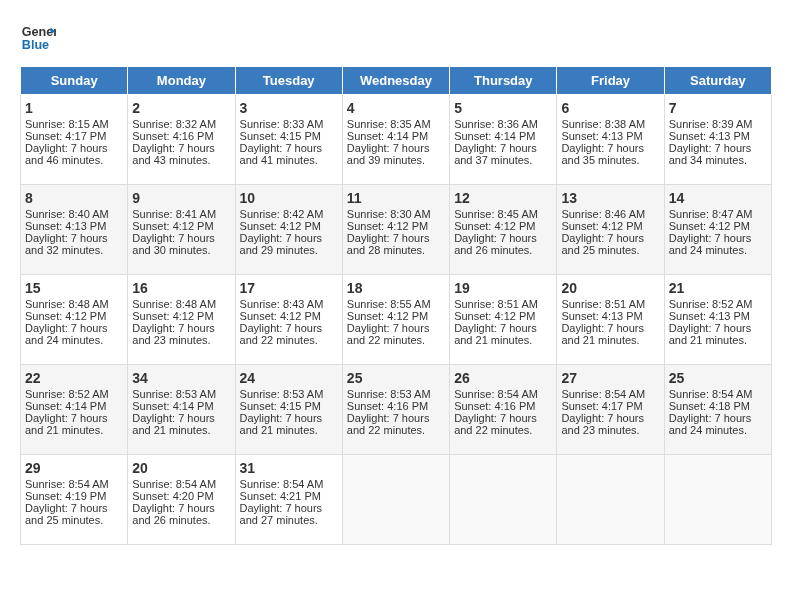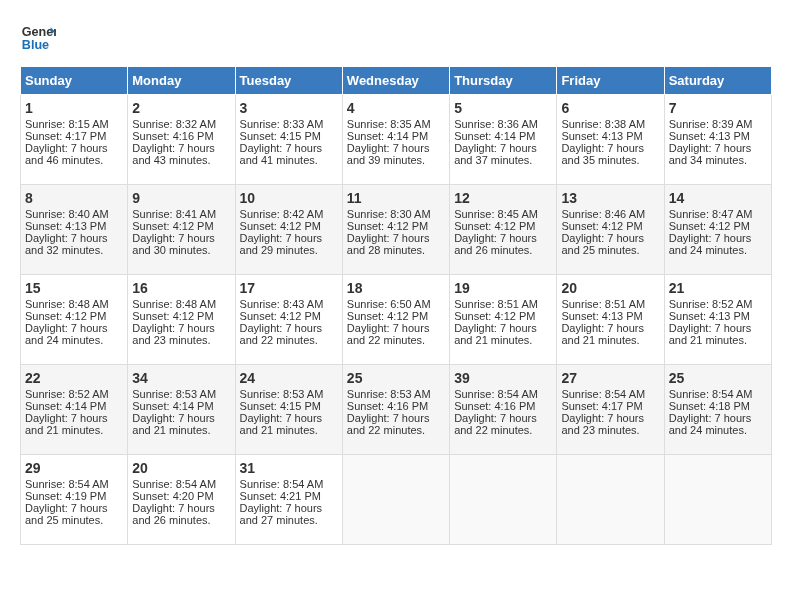--- a/index.html
+++ b/index.html
@@ -41,21 +41,21 @@
       width: 100%;
       border-collapse: collapse;
       table-layout: fixed;
     }
     th {
       background-color: #3a7abf;
       color: #fff;
       font-size: 13px;
       font-weight: bold;
       padding: 6px 4px;
-      text-align: left;
+      text-align: center;
       border: 1px solid #fff;
     }
     td {
       vertical-align: top;
       font-size: 11px;
       color: #333;
       padding: 5px 4px;
       border: 1px solid #ddd;
       background: #fff;
       height: 90px;
@@ -205,21 +205,21 @@
         <span>Daylight: 7 hours and 23 minutes.</span>
       </td>
         <td>
         <span class="day-num">17</span>
         <span>Sunrise: 8:43 AM</span><br>
         <span>Sunset: 4:12 PM</span><br>
         <span>Daylight: 7 hours and 22 minutes.</span>
       </td>
         <td>
         <span class="day-num">18</span>
-        <span>Sunrise: 6:50 AM</span><br>
+        <span>Sunrise: 8:55 AM</span><br>
         <span>Sunset: 4:12 PM</span><br>
         <span>Daylight: 7 hours and 22 minutes.</span>
       </td>
         <td>
         <span class="day-num">19</span>
         <span>Sunrise: 8:51 AM</span><br>
         <span>Sunset: 4:12 PM</span><br>
         <span>Daylight: 7 hours and 21 minutes.</span>
       </td>
         <td>
@@ -254,21 +254,21 @@
         <span>Sunset: 4:15 PM</span><br>
         <span>Daylight: 7 hours and 21 minutes.</span>
       </td>
         <td>
         <span class="day-num">25</span>
         <span>Sunrise: 8:53 AM</span><br>
         <span>Sunset: 4:16 PM</span><br>
         <span>Daylight: 7 hours and 22 minutes.</span>
       </td>
         <td>
-        <span class="day-num">39</span>
+        <span class="day-num">26</span>
         <span>Sunrise: 8:54 AM</span><br>
         <span>Sunset: 4:16 PM</span><br>
         <span>Daylight: 7 hours and 22 minutes.</span>
       </td>
         <td>
         <span class="day-num">27</span>
         <span>Sunrise: 8:54 AM</span><br>
         <span>Sunset: 4:17 PM</span><br>
         <span>Daylight: 7 hours and 23 minutes.</span>
       </td>

